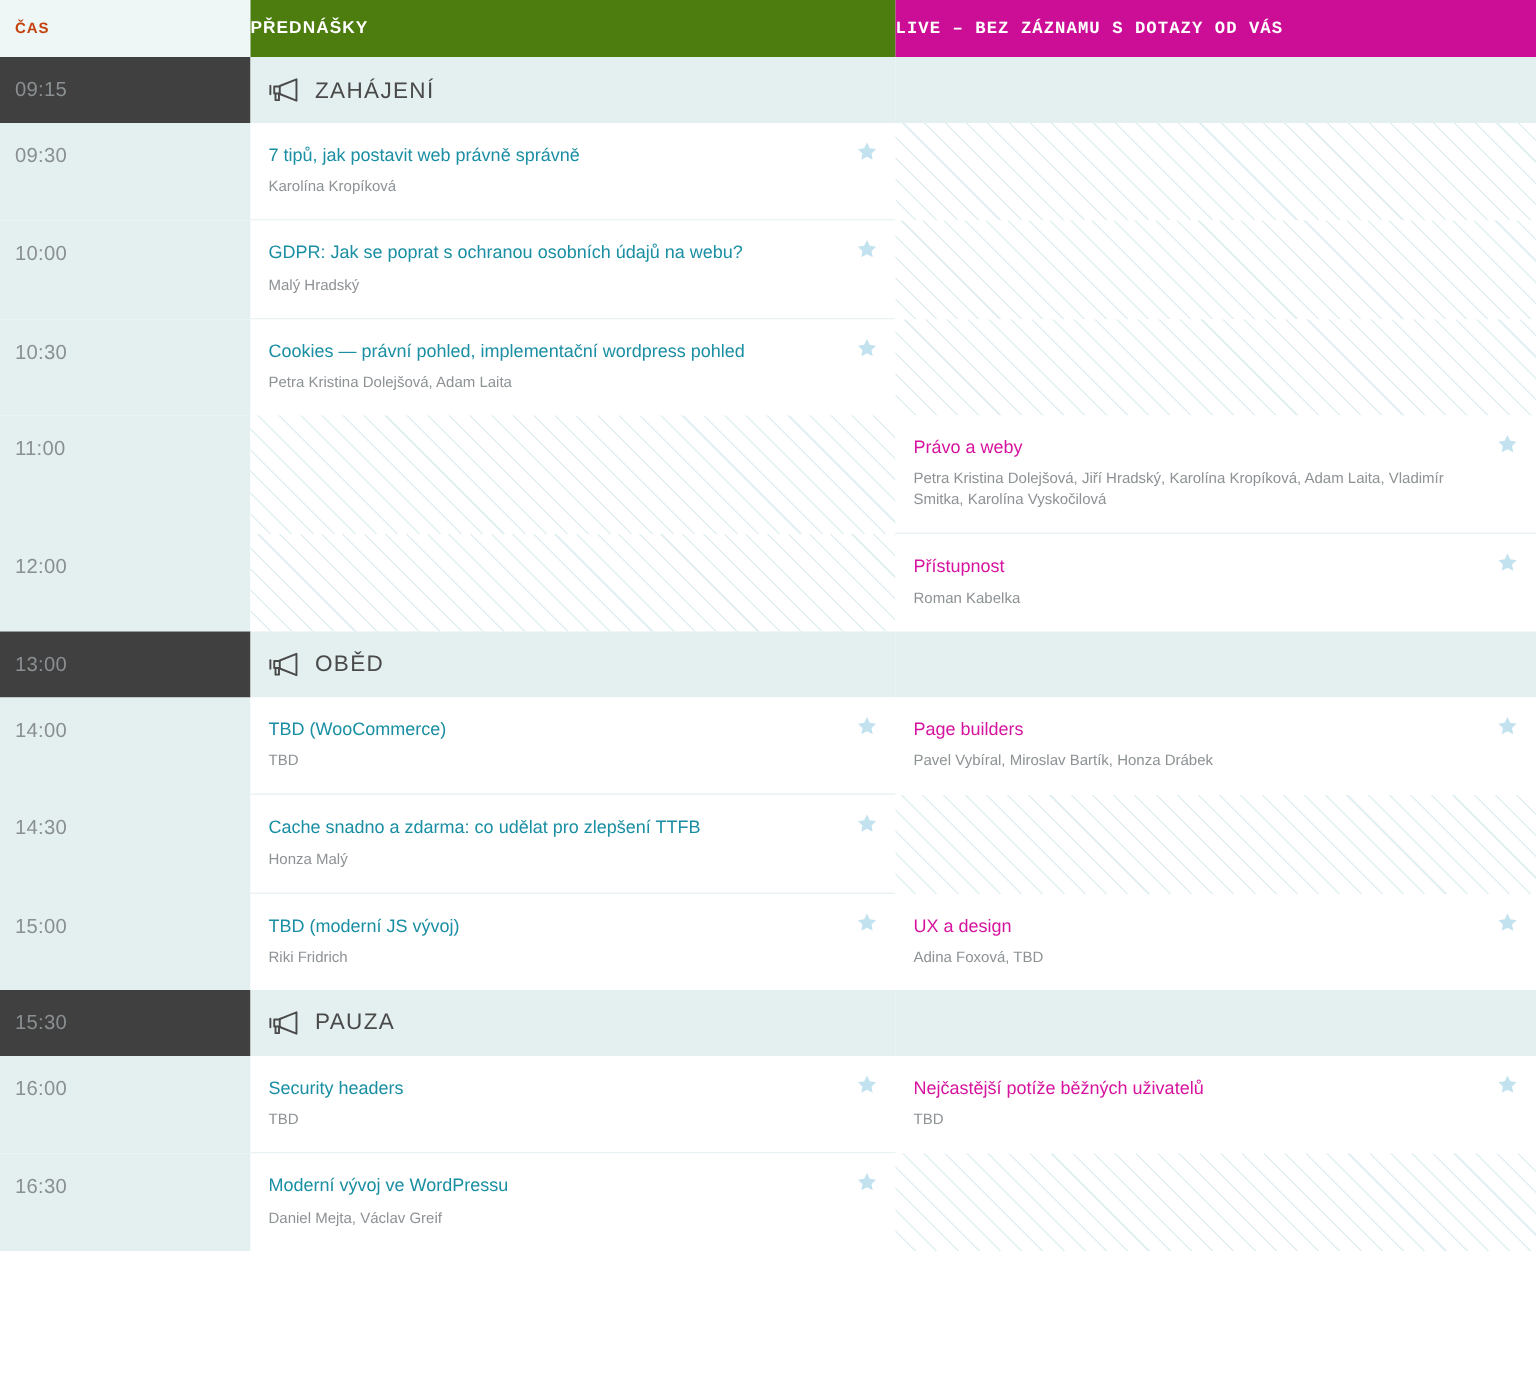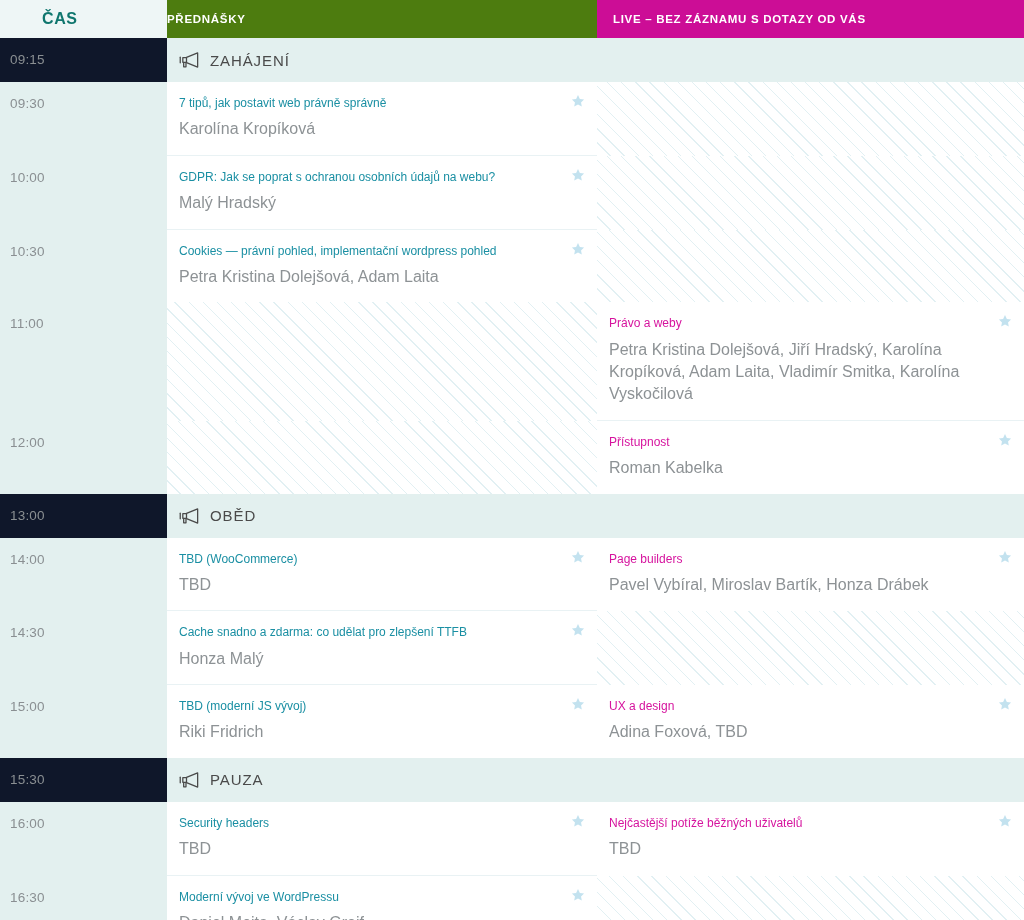--- a/index.html
+++ b/index.html
@@ -53,53 +53,53 @@
   
   .header .col-time {
     background: #eef6f6;
     padding: 0;
     display: flex;
     align-items: center;
     padding-left: 10px;
     height: 38px;
   }
   .header-time-label {
-    font-size: 16px;
+    font-size: 10px;
     font-weight: bold;
-    color: #0f766e;
+    color: #c2410c;
     letter-spacing: .6px;
-    margin-left: 32px;
   }
   .header .col-talks {
     background: #4d7c0f;
     height: 38px;
     display: flex;
     align-items: center;
   }
   .header .col-live {
     background: #cc0d96;
     height: 38px;
     display: flex;
     align-items: center;
-    padding-left: 16px;
+    padding-left: 0;
+    font-family: Liberation Mono, monospace;
   }
   .header-col-label {
     font-size: 11.5px;
     font-weight: bold;
     color: #ffffff;
     letter-spacing: .7px;
   }
 
   
   .row-break .col-talks,
   .row-break .col-live {
     background: #e3f0ef;
   }
   .row-break .col-time {
-    background: #0f172a;
+    background: #404040;
     padding-left: 10px;
   }
   .break-inner {
     display: flex;
     align-items: center;
     gap: 10px;
     padding: 13px 0 13px 12px;
     height: 100%;
     box-sizing: border-box;
   }
@@ -130,21 +130,21 @@
   .cell-title {
     font-size: 12px;
     font-weight: normal;
     line-height: 1.28;
     margin: 0 0 7px 0;
   }
   .col-talks .cell-title { color: #1a8fa3; }
   .col-live  .cell-title { color: #d6139e; }
 
   .cell-speakers {
-    font-size: 16px;
+    font-size: 10px;
     color: #8d9295;
     line-height: 1.4;
     margin: 0;
   }
 
   .star-icon {
     position: absolute;
     top: 12px;
     right: 12px;
     width: 14px;

